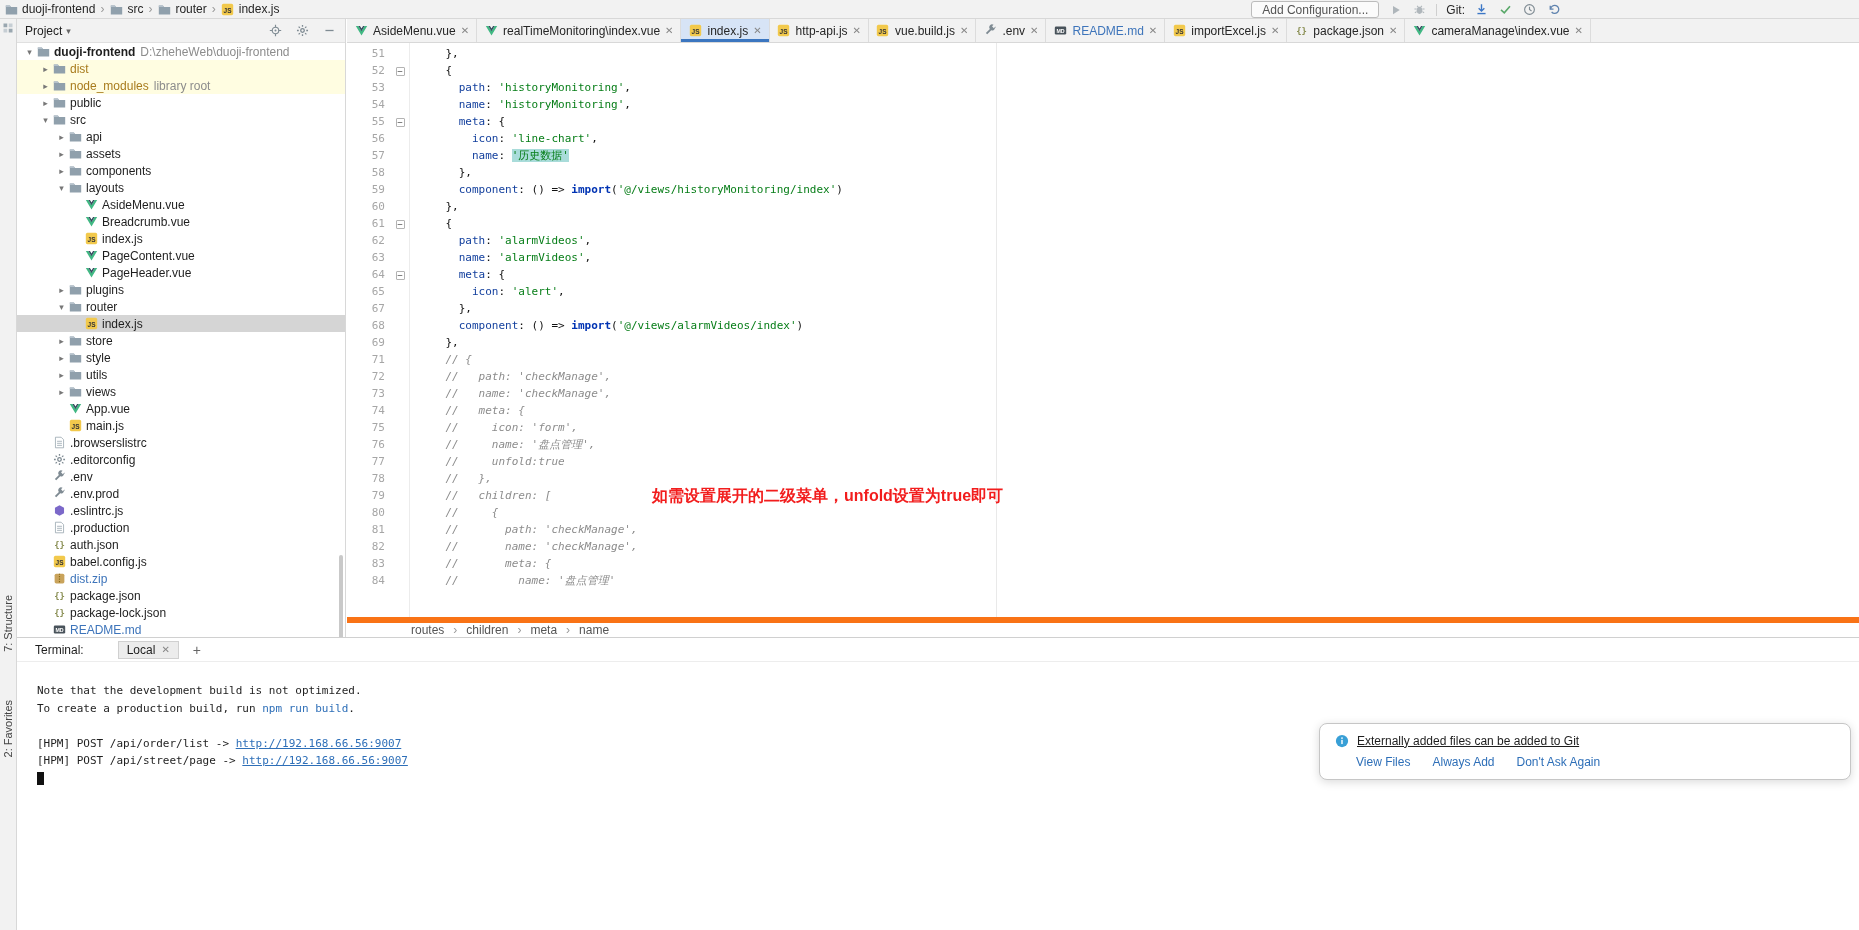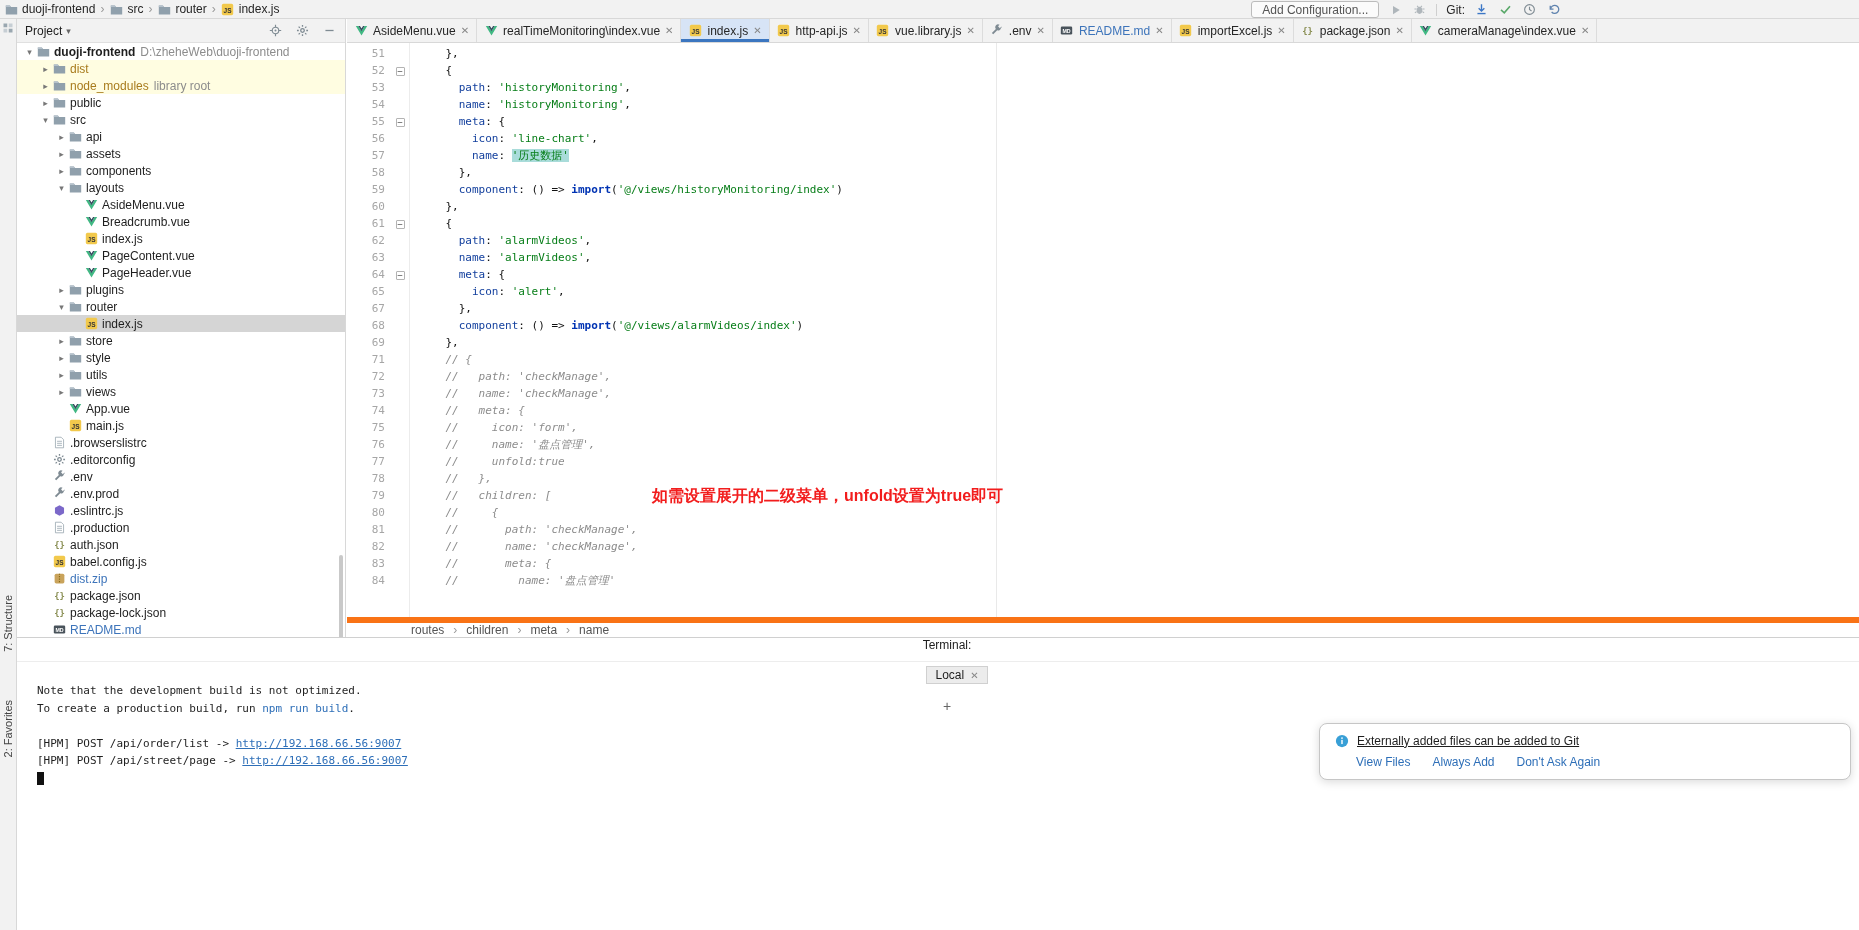--- a/index.html
+++ b/index.html
@@ -73,21 +73,21 @@
   .tok-hl { color:var(--string-green,#067d17); background:var(--string-highlight,#a9dcda); }
   .annotation { position:absolute; left:305px; top:444px; font-size:16px; font-weight:bold; white-space:nowrap;
     color:var(--annotation-red,#f21d1d); font-family:"Liberation Sans","DejaVu Sans",sans-serif; }
 
   .ed-breadcrumbs { position:absolute; left:0; right:0; bottom:0; height:20px; background:#fff; border-top:6px solid #f97316;
     display:flex; align-items:center; gap:7px; padding-left:64px; color:#555; }
   .ed-bc-item { cursor:pointer; }
 
   
   .terminal { position:absolute; left:17px; top:637px; right:0; bottom:0; background:#fff; border-top:1px solid #d0d0d0; }
-  .term-header { height:24px; display:flex; align-items:center; gap:14px; padding-left:18px; border-bottom:1px solid #ededed;flex-direction:column; }
+  .term-header { height:24px; display:flex; align-items:center; gap:14px; padding-left:18px; border-bottom:1px solid #ededed; }
   .term-tab { display:flex; align-items:center; gap:6px; background:#ececec; border:1px solid #d0d0d0; padding:1px 8px; cursor:pointer;margin-left:20px; }
   .term-plus { color:#666; font-size:14px; cursor:pointer; }
   .term-body { position:absolute; left:0; right:0; top:24px; bottom:0; padding:20px 0 0 20px;
     font-family:"DejaVu Sans Mono","Liberation Mono",monospace; font-size:11px; line-height:17.5px; }
   .term-line { white-space:pre; }
   .term-text { color:#1e1e1e; }
   .term-cmd  { color:var(--link-blue,#2e6fb8); }
   .term-link { color:var(--link-blue,#2e6fb8); text-decoration:underline; cursor:pointer; }
   .cursor-block { display:inline-block; width:7px; height:13px; background:#111; vertical-align:middle; }
 
@@ -623,21 +623,21 @@
           <span class="tab-label">http-api.js</span>
           <span class="tab-close">✕</span>
         </div>
         <div class="tab">
           <span class="icon">
             <svg width="13" height="13" viewBox="0 0 16 16">
               <rect x="1" y="1" width="14" height="14" rx="2" fill="var(--js-yellow,#f2c94c)"></rect>
               <text x="8" y="12" font-size="8" font-weight="bold" text-anchor="middle" fill="#333" font-family="sans-serif">JS</text>
             </svg>
           </span>
-          <span class="tab-label">vue.library.js</span>
+          <span class="tab-label">vue.build.js</span>
           <span class="tab-close">✕</span>
         </div>
         <div class="tab">
           <span class="icon">
             <svg width="13" height="13" viewBox="0 0 16 16">
               <path d="M13.5 4.5a3.5 3.5 0 0 1-4.6 3.3L4 12.7 2.3 11l4.9-4.9A3.5 3.5 0 0 1 11.8 1l-1.9 1.9 2.2 2.2 1.9-1.9c.2.4.3.8.3 1.3z" fill="#7F8B93"></path>
             </svg>
           </span>
           <span class="tab-label">.env</span>
           <span class="tab-close">✕</span>

